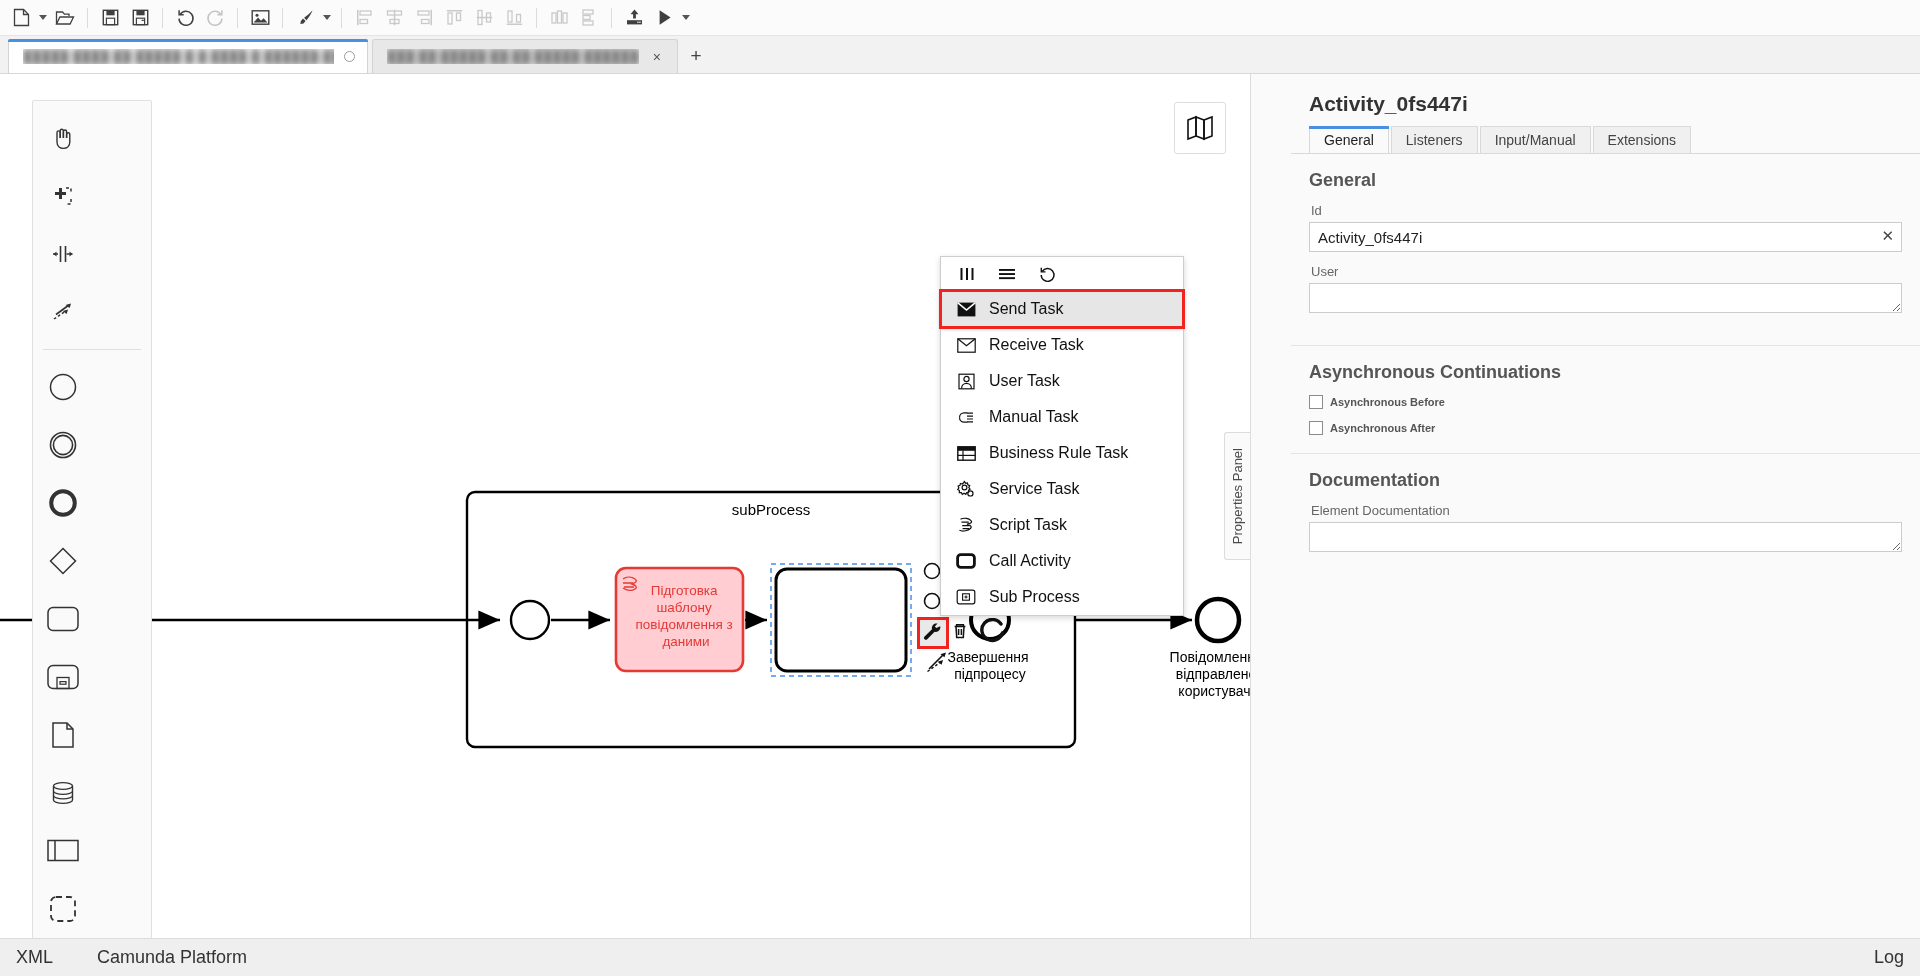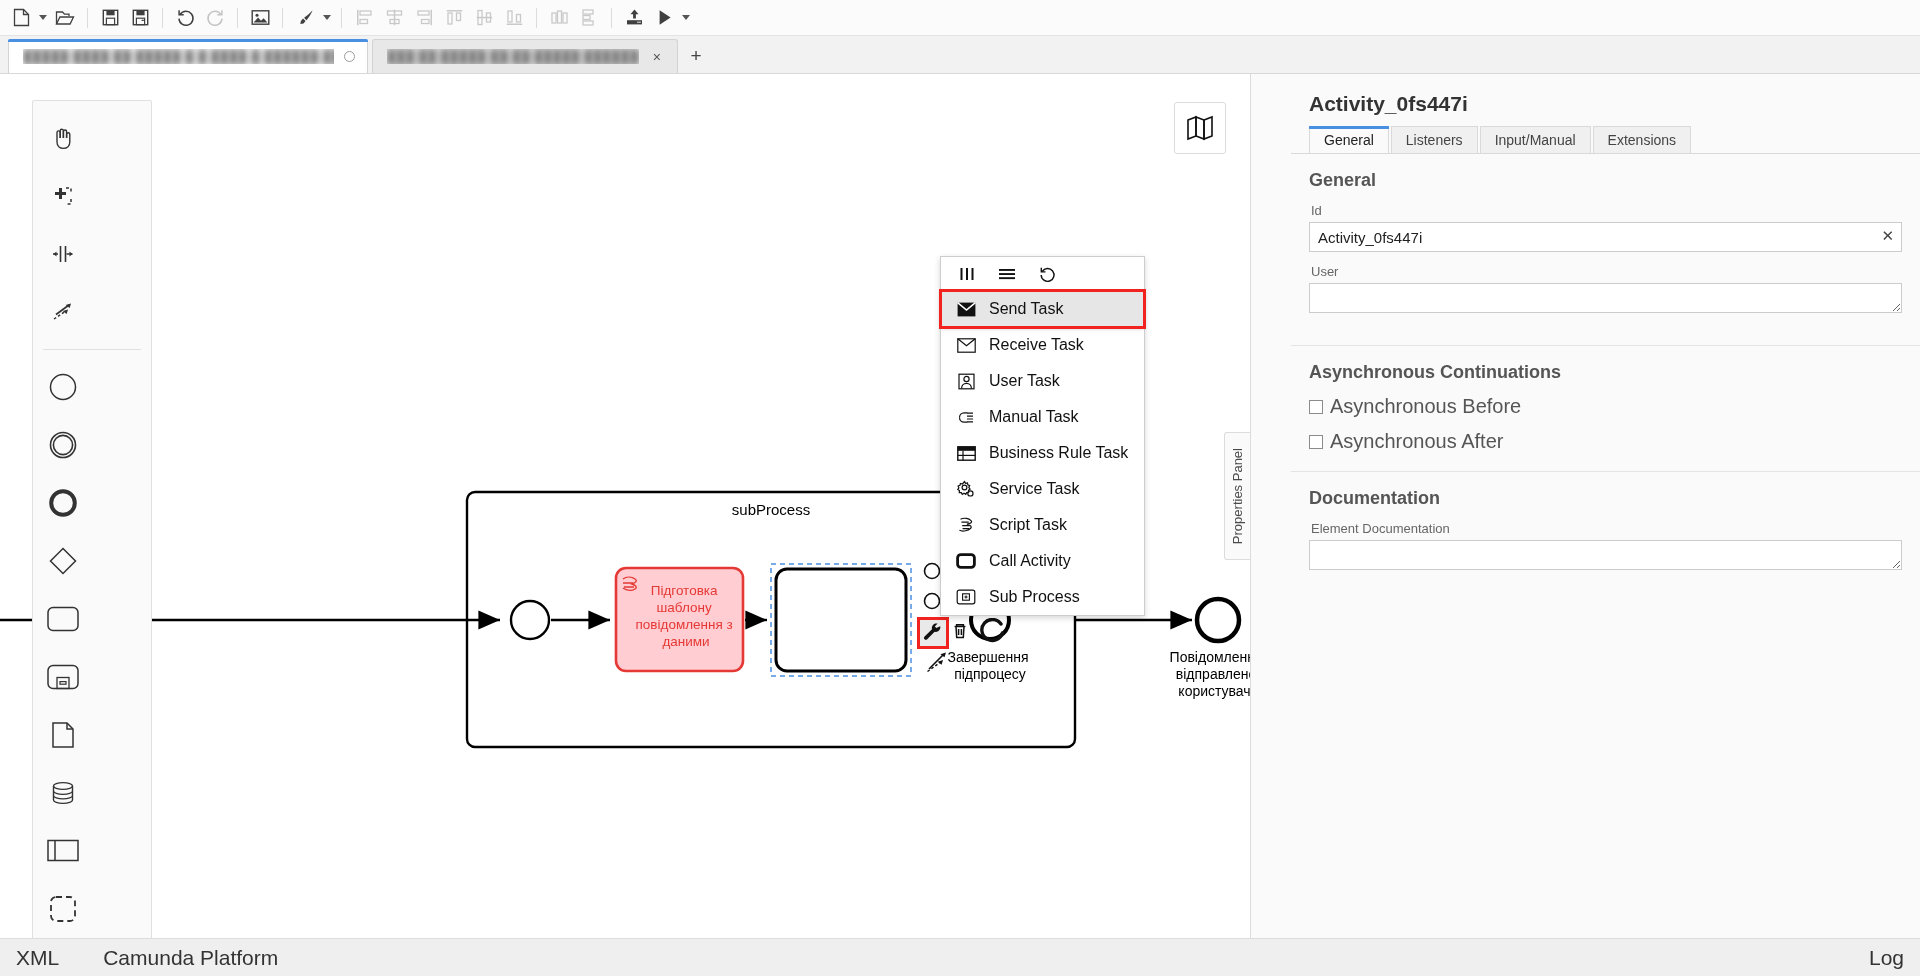--- a/index.html
+++ b/index.html
@@ -130,21 +130,21 @@
     border: 1px solid #dcdcdc;
     border-radius: 3px;
     display: flex; align-items: center; justify-content: center;
     cursor: pointer; z-index: 20;
   }
 
   
   .replace-menu {
     position: absolute;
     left: 940px; top: 182px;
-    width: 205px;
+    width: 244px;
     background: #ffffff;
     border: 1px solid #cdcdcd;
     box-shadow: 0 2px 6px rgba(0,0,0,0.16);
     z-index: 60;
     font-size: 16px;
   }
   .rm-header {
     height: 34px; display: flex; align-items: center; gap: 0px;
     border-bottom: 1px solid #e3e3e3;
     padding: 0 6px;
@@ -260,30 +260,30 @@
     font-size: 15px; color: #222; padding: 4px 8px;
     resize: vertical;
     font-family: "Liberation Sans", sans-serif;
   }
   .pcheckrow { display: flex; align-items: center; gap: 7px; margin-bottom: 12px; }
   .pcheckrow:last-child { margin-bottom: 2px; }
   .pcheck {
     width: 14px; height: 14px; border: 1px solid #8b8b8b; background: #fff;
     flex: 0 0 auto; cursor: pointer;
   }
-  .pcheck-lbl { font-size: 20px; font-weight: normal; color: #555; }
+  .pcheck-lbl { font-size: 11px; font-weight: bold; color: #555; }
 
   
   .statusbar {
     height: 38px; min-height: 38px;
     background: #efefef;
     border-top: 1px solid #dcdcdc;
     display: flex; align-items: center;
     padding: 0 16px;
-    font-size: 21px; color: #333;
+    font-size: 18px; color: #333;
   }
   .sb-item { margin-right: 44px; cursor: pointer; }
   .sb-right { margin-left: auto; cursor: pointer; }
 
   
   .bpmn-svg { position: absolute; left: 0; top: 0; }
 </style>
 </head>
 <body>
 

